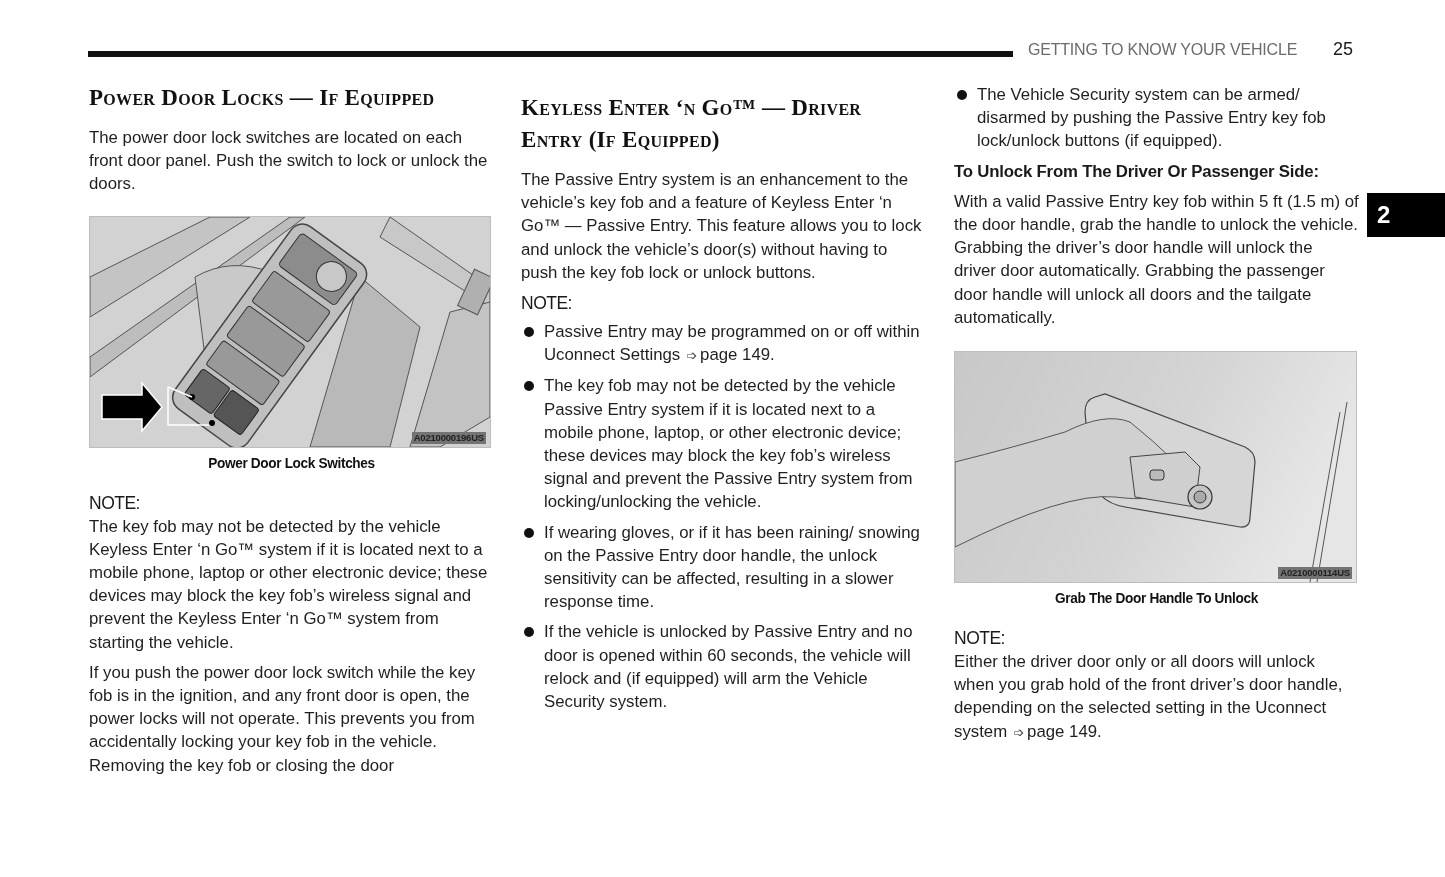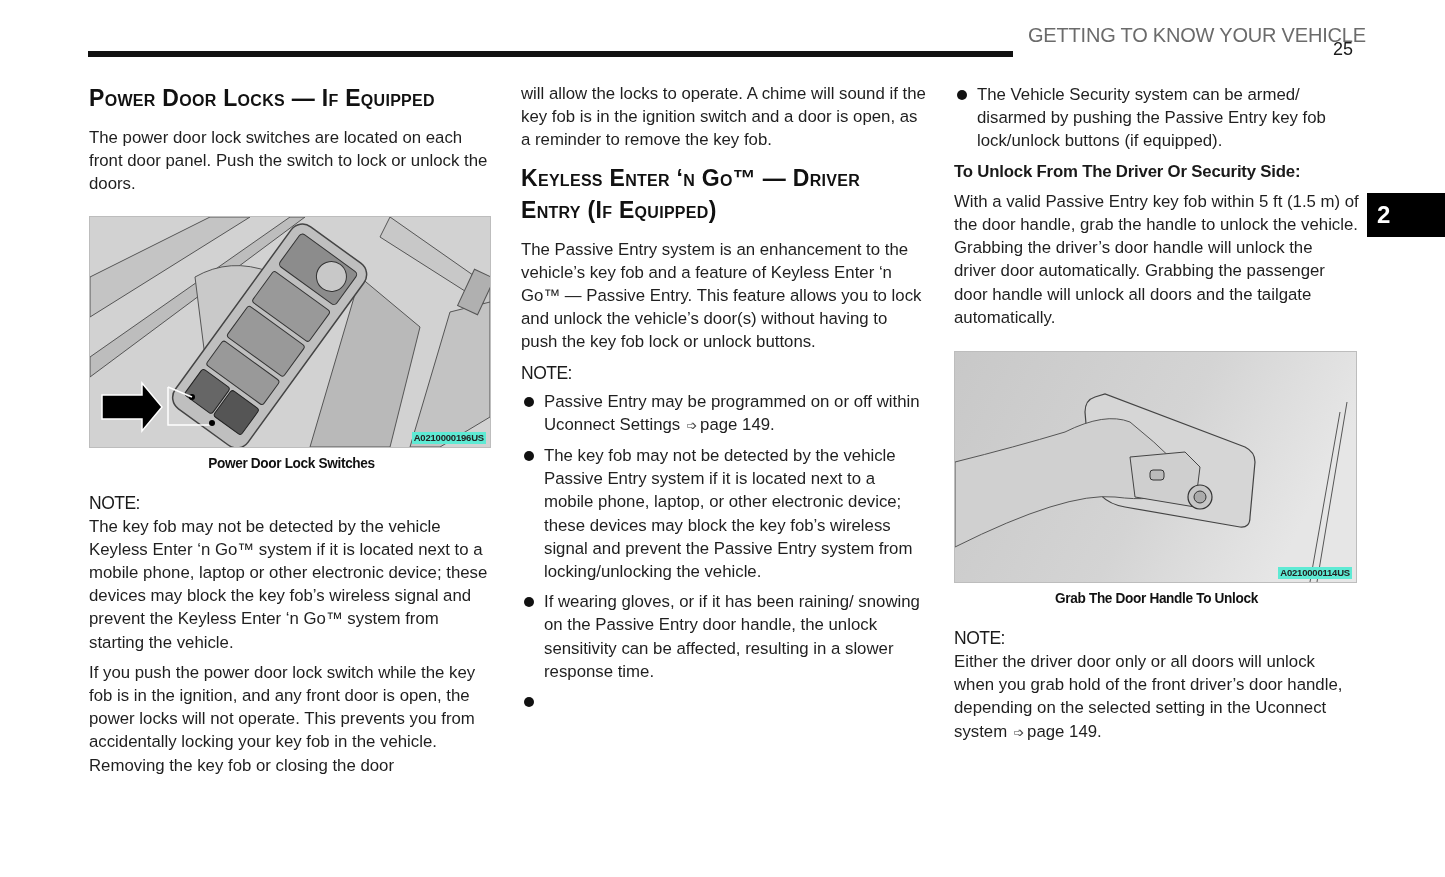--- a/index.html
+++ b/index.html
@@ -1,48 +1,48 @@
 <!DOCTYPE html>
 <html><head>
 <meta charset="utf-8">
 <style>
   html, body { margin: 0; padding: 0; background: #ffffff; }
   body { width: 1445px; height: 877px; position: relative; overflow: hidden;
          font-family: "Liberation Sans", "DejaVu Sans", sans-serif; color: #1a1a1a; }
 
   .header-rule { position: absolute; left: 88px; top: 51px; width: 925px; height: 6px; background: #111; }
-  .running-head { position: absolute; left: 1028px; top: 24px; font-size: 20px; color: #6b6b6b;
+  .running-head { position: absolute; left: 1028px; top: 41px; font-size: 16px; color: #6b6b6b;
                   letter-spacing: -0.2px; white-space: nowrap; }
   .page-num { position: absolute; left: 1333px; top: 39px; font-size: 18px; color: #1a1a1a; font-weight: normal; }
   .chapter-tab { position: absolute; left: 1367px; top: 193px; width: 78px; height: 44px; background: #000;
                  color: #fff; font-weight: bold; font-size: 24px; line-height: 44px; padding-left: 10px; box-sizing: border-box; }
 
   .col { position: absolute; top: 82px; }
   .col1 { left: 89px; width: 405px; }
   .col2 { left: 521px; width: 405px; }
   .col3 { left: 954px; width: 405px; }
 
   h2.sc { margin: 0; font-weight: bold; font-size: 23px; line-height: 32px; font-variant: small-caps;
-          letter-spacing: 0.3px; color: #111; font-family: Liberation Sans, sans-serif; }
+          letter-spacing: 0.3px; color: #111; font-family: Liberation Serif, serif; }
   p { margin: 0; font-size: 16.8px; line-height: 23.2px; color: #1f1f1f; }
   .gap-s { height: 7px; }
   .gap-m { height: 12px; }
 
   .note-label { font-size: 17.5px; line-height: 24px; color: #1a1a1a; letter-spacing: -0.5px; }
 
   ul.bullets { list-style: none; margin: 1px; padding: 0; }
   ul.bullets li { position: relative; padding-left: 22px; font-size: 16.8px; line-height: 23.2px; color: #1f1f1f; margin-bottom: 7px; }
   ul.bullets li .dot { position: absolute; left: 2px; top: 7px; width: 10px; height: 10px; border-radius: 50%; background: #111; }
 
   .xref { display: inline-block; font-size: 13px; color: #444; margin: 0 3px 0 6px; }
 
   .subhead { font-weight: bold; font-size: 16.8px; line-height: 23.2px; color: #1a1a1a; letter-spacing: -0.2px; }
 
   .figure { position: relative; background: #cfcfcf; overflow: hidden; border: 1px solid #bdbdbd; }
-  .fig-id { position: absolute; right: 4px; bottom: 3px; background: #5eead4; font-size: 9.5px; font-weight: bold;
+  .fig-id { position: absolute; right: 4px; bottom: 3px; background: #737373; font-size: 9.5px; font-weight: bold;
             color: #222; padding: 0 2px; line-height: 12px; letter-spacing: -0.2px; }
   .caption { text-align: center; font-weight: bold; font-size: 15.5px; line-height: 20px; color: #111;
              letter-spacing: -0.4px; transform: scaleX(0.88); margin-top: 5px; }
 </style>
 </head>
 <body>
 
 <div class="header-rule"></div>
 <div class="running-head">GETTING TO KNOW YOUR VEHICLE</div>
 <div class="page-num">25</div>
@@ -85,21 +85,20 @@
   <div class="caption">Power Door Lock Switches</div>
   <div style="height:18px"></div>
 
   <div class="note-label">NOTE:</div>
   <p>The key fob may not be detected by the vehicle Keyless Enter ‘n Go™ system if it is located next to a mobile phone, laptop or other electronic device; these devices may block the key fob’s wireless signal and prevent the Keyless Enter ‘n Go™ system from starting the vehicle.</p>
   <div class="gap-s"></div>
   <p>If you push the power door lock switch while the key fob is in the ignition, and any front door is open, the power locks will not operate. This prevents you from accidentally locking your key fob in the vehicle. Removing the key fob or closing the door</p>
 </div>
 
 <div class="col col2">
-  <p>will allow the locks to operate. A chime will sound if the key fob is in the ignition switch and a door is open, as a reminder to remove the key fob.</p>
   <div style="height:10px"></div>
   <h2 class="sc">Keyless Enter ‘n Go™ — Driver Entry (If Equipped)</h2>
   <div class="gap-m"></div>
   <p>The Passive Entry system is an enhancement to the vehicle’s key fob and a feature of Keyless Enter ‘n Go™ — Passive Entry. This feature allows you to lock and unlock the vehicle’s door(s) without having to push the key fob lock or unlock buttons.</p>
   <div class="gap-s"></div>
   <div class="note-label">NOTE:</div>
   <div style="height:4px"></div>
   <ul class="bullets">
     <li>
       <span class="dot"></span>
@@ -108,32 +107,33 @@
     <li>
       <span class="dot"></span>
       <span>The key fob may not be detected by the vehicle Passive Entry system if it is located next to a mobile phone, laptop, or other electronic device; these devices may block the key fob’s wireless signal and prevent the Passive Entry system from locking/unlocking the vehicle.</span>
     </li>
     <li>
       <span class="dot"></span>
       <span>If wearing gloves, or if it has been raining/ snowing on the Passive Entry door handle, the unlock sensitivity can be affected, resulting in a slower response time.</span>
     </li>
     <li>
       <span class="dot"></span>
+      <span>If the vehicle is unlocked by Passive Entry and no door is opened within 60 seconds, the vehicle will relock and (if equipped) will arm the Vehicle Security system.</span>
     </li>
   </ul>
 </div>
 
 <div class="col col3">
   <ul class="bullets">
     <li>
       <span class="dot"></span>
       <span>The Vehicle Security system can be armed/ disarmed by pushing the Passive Entry key fob lock/unlock buttons (if equipped).</span>
     </li>
   </ul>
-  <div class="subhead">To Unlock From The Driver Or Security Side:</div>
+  <div class="subhead">To Unlock From The Driver Or Passenger Side:</div>
   <div class="gap-s"></div>
   <p>With a valid Passive Entry key fob within 5 ft (1.5 m) of the door handle, grab the handle to unlock the vehicle. Grabbing the driver’s door handle will unlock the driver door automatically. Grabbing the passenger door handle will unlock all doors and the tailgate automatically.</p>
   <div style="height:22px"></div>
 
   <div class="figure" style="width:401px;height:230px;">
     <svg width="401" height="230" viewBox="0 0 401 230">
       <defs>
         <linearGradient id="g1" x1="0" y1="0" x2="1" y2="0.3">
           <stop offset="0" stop-color="#c8c8c8"></stop>
           <stop offset="0.6" stop-color="#d4d4d4"></stop>

